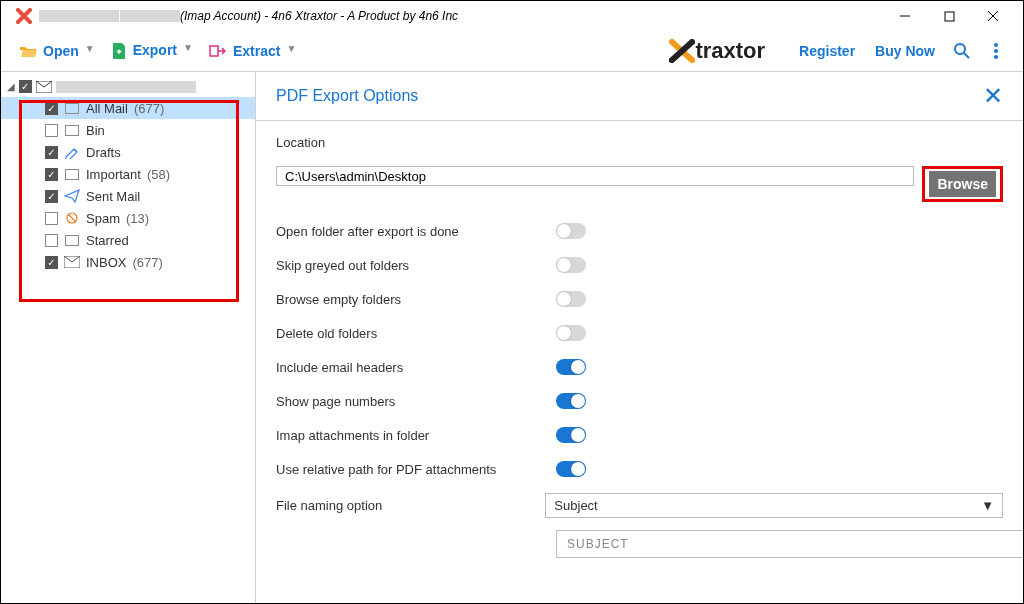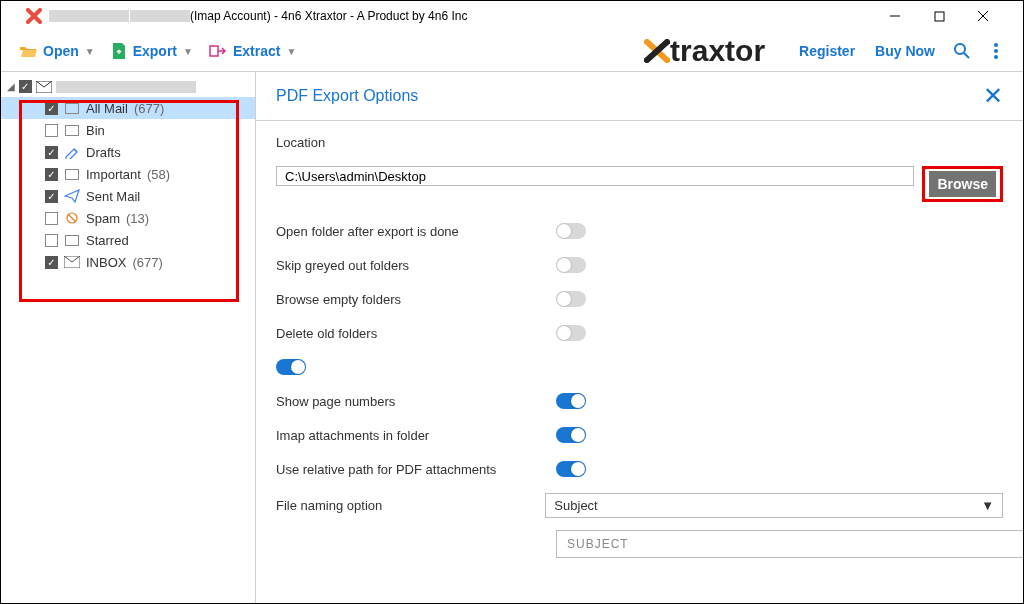--- a/index.html
+++ b/index.html
@@ -1,28 +1,28 @@
 <!DOCTYPE html>
 <html><head>
 <meta charset="utf-8">
 <style>
   * { box-sizing: border-box; margin: 0; padding: 0; font-family: "Segoe UI", Arial, sans-serif; }
   body { width: 1024px; height: 604px; background: #fff; border: 1px solid #000; overflow: hidden; font-size: 13px; color: #333; }
-  .titlebar { height: 30px; display: flex; align-items: center; padding: 0 18px; }
+  .titlebar { height: 30px; display: flex; align-items: center; padding: 0 8px; font-style: italic; }
   .titlebar .app-icon { width: 18px; height: 18px; margin: 0 6px; display: flex; align-items: center; justify-content: center; }
   .titlebar .title-text { font-size: 12px; color: #000; flex: 0 0 auto; }
   .titlebar .redact { width: 80px; height: 12px; background: #d8d8d8; display: inline-block; margin-right: 1px; }
   .titlebar .redact2 { width: 60px; height: 12px; background: #d8d8d8; display: inline-block; }
   .titlebar .spacer { flex: 1; }
   .win-btn { width: 44px; height: 28px; display: flex; align-items: center; justify-content: center; font-size: 14px; }
   .toolbar { height: 40px; display: flex; align-items: center; padding: 0 10px; }
-  .tb-btn { display: flex; align-items: center; gap: 6px; padding: 4px 8px; color: #1976d2; font-size: 14px; font-weight: 600; cursor: pointer; }
+  .tb-btn { display: flex; gap: 6px; padding: 4px 8px; color: #1976d2; font-size: 14px; font-weight: 600; cursor: pointer; }
   .tb-btn .chev { color: #888; font-size: 10px; }
   .toolbar .spacer { flex: 1; }
-  .logo { display: flex; align-items: center; font-size: 30px; font-weight: 600; color: #222; margin-right: 24px; }
+  .logo { display: flex; align-items: center; font-size: 22px; font-weight: 600; color: #222; margin-right: 24px; }
   .link { color: #1976d2; font-size: 14px; font-weight: 600; margin: 0 10px; cursor: pointer; }
   .search-icon { width: 18px; height: 18px; color: #1976d2; margin: 0 8px; }
   .more-icon { width: 18px; height: 18px; color: #1976d2; margin: 0 8px; display:flex; flex-direction:column; align-items:center; justify-content:center; gap:2px;}
   .more-icon div { width: 4px; height:4px; border-radius:50%; background:#1976d2;}
   .main { display: flex; height: calc(604px - 30px - 40px - 2px); border-top: 1px solid #d0d0d0; }
   .sidebar { width: 255px; border-right: 1px solid #d0d0d0; padding-top: 6px; position: relative; }
   .tree-root { display: flex; align-items: center; gap: 4px; padding: 2px 4px 2px 6px; }
   .tree-root .caret { font-size: 10px; color: #666; }
   .tree-root .redact3 { width: 140px; height: 12px; background: #d8d8d8; }
   .highlight-box { position: absolute; left: 18px; top: 28px; width: 220px; height: 202px; border: 3px solid #e60000; pointer-events: none; }
@@ -259,20 +259,21 @@
               <div class="knob"></div>
             </div>
           </div>
           <div class="opt-row">
             <div class="opt-label">Delete old folders</div>
             <div class="toggle">
               <div class="knob"></div>
             </div>
           </div>
           <div class="opt-row">
+            <div class="opt-label">Include email headers</div>
             <div class="toggle on">
               <div class="knob"></div>
             </div>
           </div>
           <div class="opt-row">
             <div class="opt-label">Show page numbers</div>
             <div class="toggle on">
               <div class="knob"></div>
             </div>
           </div>

